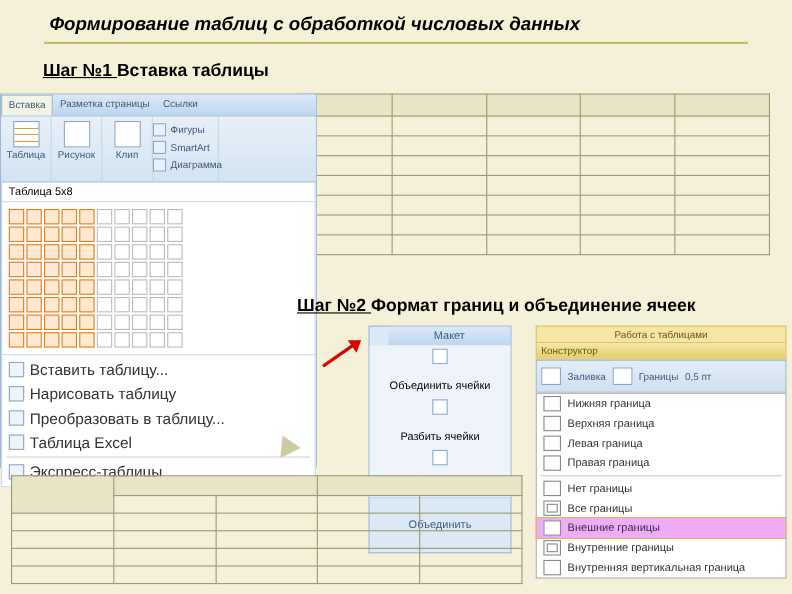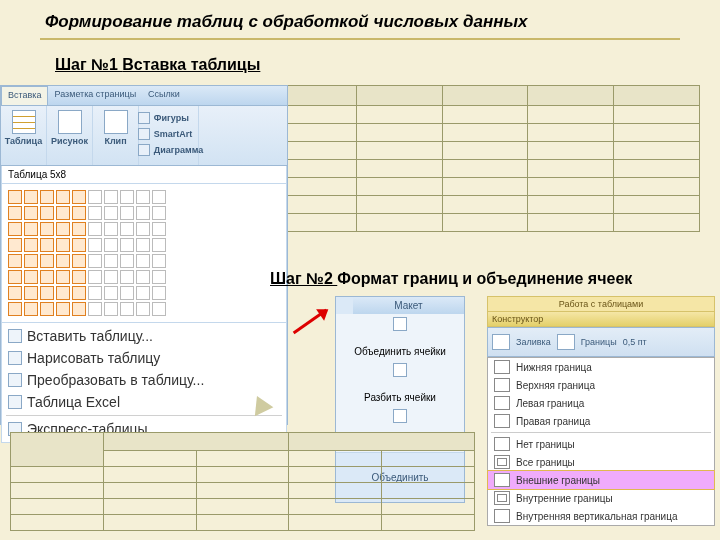--- a/index.html
+++ b/index.html
@@ -1,35 +1,35 @@
 <!DOCTYPE html>
 <html><head>
 <meta charset="utf-8">
 <style>
   * { box-sizing: border-box; margin: 0; padding: 0; }
   body { width: 720px; height: 540px; background: #f5f0d8; font-family: Arial, sans-serif; position: relative; overflow: hidden; }
   .hdr-line { position: absolute; left: 40px; right: 40px; top: 38px; height: 2px; background: #c9b86a; }
   .title { position: absolute; left: 45px; top: 12px; font-style: italic; font-weight: bold; font-size: 17px; color: #000; }
   .step { font-weight: bold; font-size: 16px; }
-  .step1 { position: absolute; left: 55px; top: 56px; text-decoration: underline; }
+  .step1 { position: absolute; left: 39px; top: 56px; }
   .step1 .u { text-decoration: underline; }
   .step2 { position: absolute; left: 270px; top: 270px; }
   .step2 .u { text-decoration: underline; }
   
   .tbl-preview { position: absolute; left: 270px; top: 85px; width: 430px; }
   .tbl-preview table { border-collapse: collapse; width: 100%; }
   .tbl-preview td { border: 1px solid #9a9a6a; height: 18px; }
   .tbl-preview tr:first-child td { background: #e8e4c8; height: 20px; }
   
   .ribbon { position: absolute; left: 0; top: 85px; width: 288px; height: 340px; background: #d7e7f5; border: 1px solid #9cb8d4; font-size: 9px; }
   .ribbon .tabs { height: 20px; background: linear-gradient(#dbe9f7,#bdd6ee); border-bottom: 1px solid #9cb8d4; display:flex; }
   .ribbon .tab { padding: 3px 6px; color:#3b5a7a; }
   .ribbon .tab.active { background:#f3f3e6; border:1px solid #9cb8d4; border-bottom:none; }
   .ribbon .strip { height: 60px; background: linear-gradient(#e8f0f9,#d2e3f3); border-bottom:1px solid #9cb8d4; display:flex; }
-  .strip .btn { width: 46px; padding:4px 2px; text-align:center; color:#3b5a7a; border-right:1px solid #c4d8ec; display:flex; flex-direction:column; align-items:center; gap:2px;font-weight:bold;}
+  .strip .btn { width: 46px; padding:4px 2px; text-align:center; color:#3b5a7a; border-right:1px solid #c4d8ec; display:flex; flex-direction:column; align-items:center; gap:2px;}
   .strip .btn .ico { width:24px; height:24px; background:#fff; border:1px solid #8aa8c6; }
   .strip .btn.tablica .ico { background: repeating-linear-gradient(#fff,#fff 5px,#d0a030 5px,#d0a030 6px), repeating-linear-gradient(90deg,#fff,#fff 5px,#d0a030 5px,#d0a030 6px);}
   .grid-label { background:#fff; padding:3px 6px; border:1px solid #c4d8ec; border-top:none; font-size:10px;}
   .cell-grid { background:#fff; padding:6px; border:1px solid #c4d8ec; border-top:none; }
   .cell-grid .rows { display:flex; flex-direction:column; gap:2px;}
   .cell-grid .row { display:flex; gap:2px;}
   .cell-grid .c { width:14px; height:14px; border:1px solid #bbb; }
   .cell-grid .c.sel { border:1px solid #e08020; background:#ffe9d0; }
   .menu-list { background:#fff; border:1px solid #c4d8ec; border-top:none; padding:2px 0;}
   .menu-list .mi { display:flex; align-items:center; gap:5px; padding:3px 6px; color:#333; font-size:14px;}

